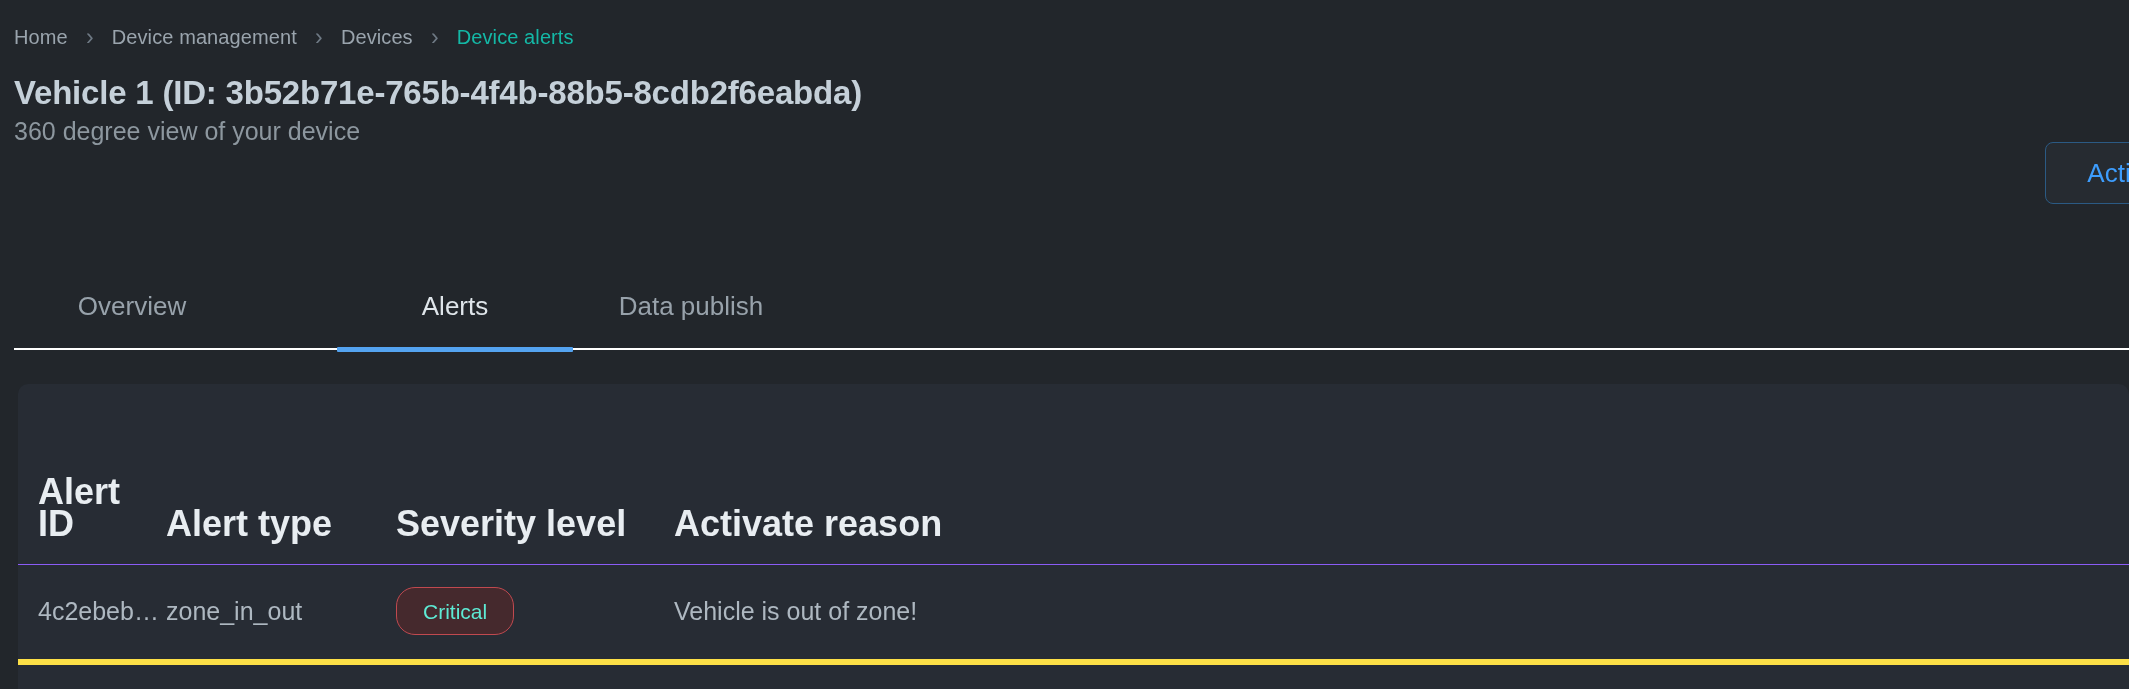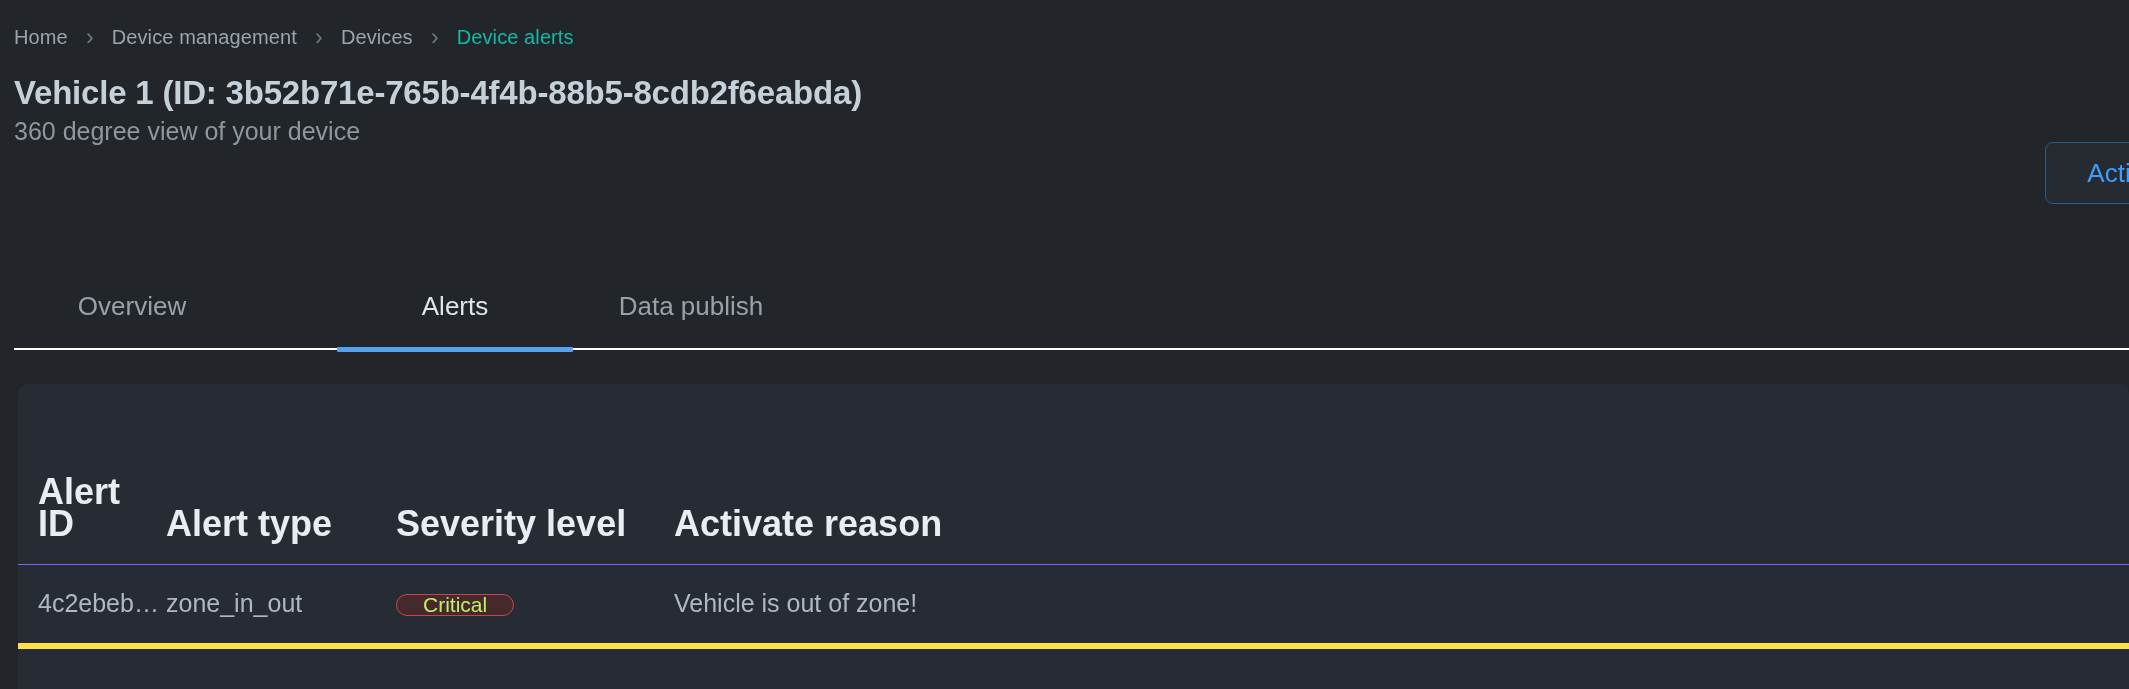--- a/index.html
+++ b/index.html
@@ -186,26 +186,26 @@
   .col-type   { width: 230px; }
   .col-sev    { width: 278px; }
   .col-reason { width: auto; }
 
   th.col-type, td.col-type { padding-left: 0; }
 
   .badge {
     display: inline-flex;
     align-items: center;
     justify-content: center;
-    height: 22px;
+    height: 48px;
     padding: 0 26px;
     border-radius: 19px;
     border: 1px solid #c0494f;
     background: #45292d;
-    color: #bef264;
+    color: #5eead4;
     font-size: 21px;
     line-height: 21px;
     white-space: nowrap;
   }
 </style>
 </head>
 <body>
 
 <div class="page">
 

